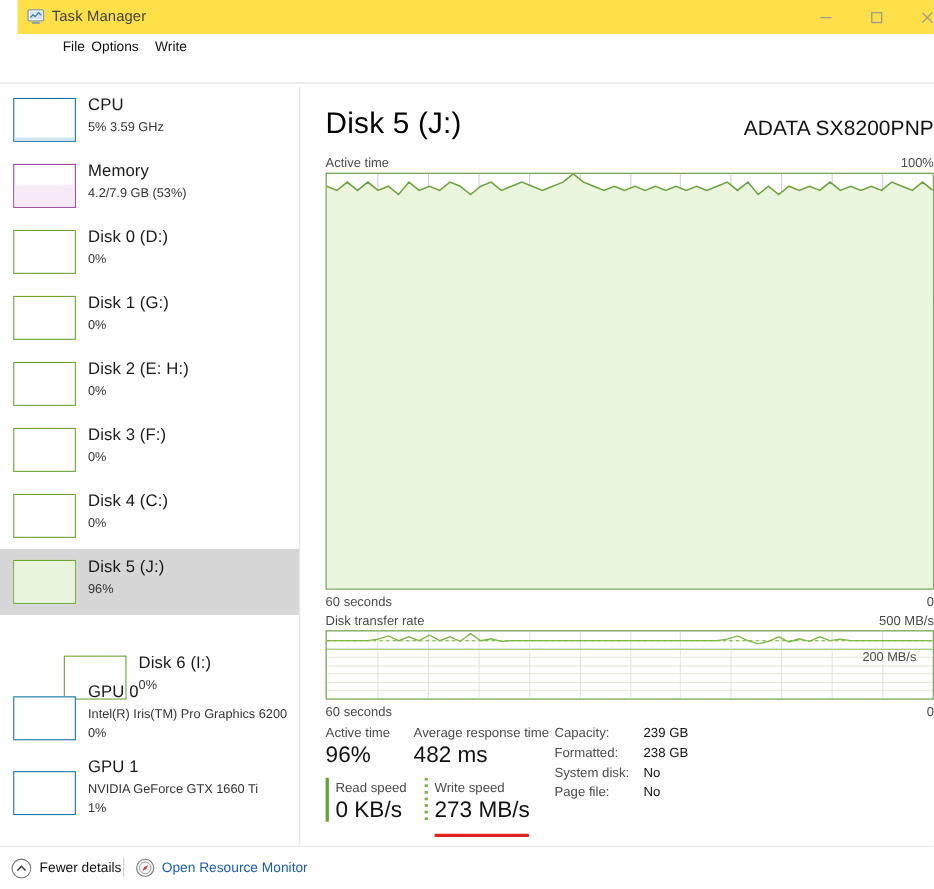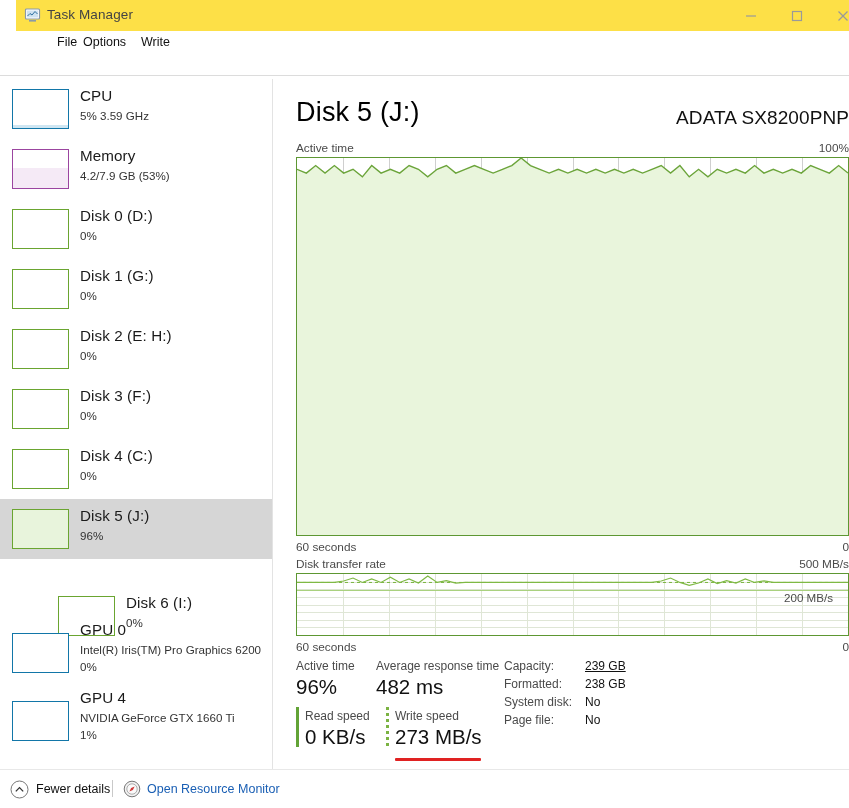--- a/index.html
+++ b/index.html
@@ -203,21 +203,21 @@
           <div class="fill" style="height: 0%;"></div>
         </div>
         <div class="si-title">GPU 0</div>
         <div class="si-sub">Intel(R) Iris(TM) Pro Graphics 6200</div>
         <div class="si-sub2">0%</div>
       </div>
       <div class="side-item lay-3" style="top: 608px; height: 68px;">
         <div class="mini gpu" style="top: 14px;">
           <div class="fill" style="height: 1%;"></div>
         </div>
-        <div class="si-title">GPU 4</div>
+        <div class="si-title">GPU 1</div>
         <div class="si-sub">NVIDIA GeForce GTX 1660 Ti</div>
         <div class="si-sub2">1%</div>
       </div>
     </div>
   <div class="divider-v"></div>
 
   <div class="main">
     <div class="main-title">Disk 5 (J:)</div>
     <div class="main-model">ADATA SX8200PNP</div>
 
@@ -297,21 +297,21 @@
     <div class="stat-lbl" style="left:25px;top:630px;">Read speed</div>
     <div class="stat-val" style="left:25px;top:646px;">0 KB/s</div>
 
     <div class="bar-dotted" style="left:106px;top:628px;height:40px;"></div>
     <div class="stat-lbl" style="left:115px;top:630px;">Write speed</div>
     <div class="stat-val" style="left:115px;top:646px;">273 MB/s</div>
     <div class="redline" style="left:115px;top:679px;width:86px;"></div>
 
     <div id="info-list">
         <div class="kv-k" style="left: 224px; top: 580px;">Capacity:</div>
-        <div class="kv-v" style="left: 305px; top: 580px; text-decoration: underline;">239 GB</div>
+        <div class="kv-v" style="left: 305px; top: 580px;">239 GB</div>
         <div class="kv-k" style="left: 224px; top: 598px;">Formatted:</div>
         <div class="kv-v" style="left: 305px; top: 598px;">238 GB</div>
         <div class="kv-k" style="left: 224px; top: 616px;">System disk:</div>
         <div class="kv-v" style="left: 305px; top: 616px;">No</div>
         <div class="kv-k" style="left: 224px; top: 634px;">Page file:</div>
         <div class="kv-v" style="left: 305px; top: 634px;">No</div>
       </div>
   </div>
 
   <div class="bottombar">

